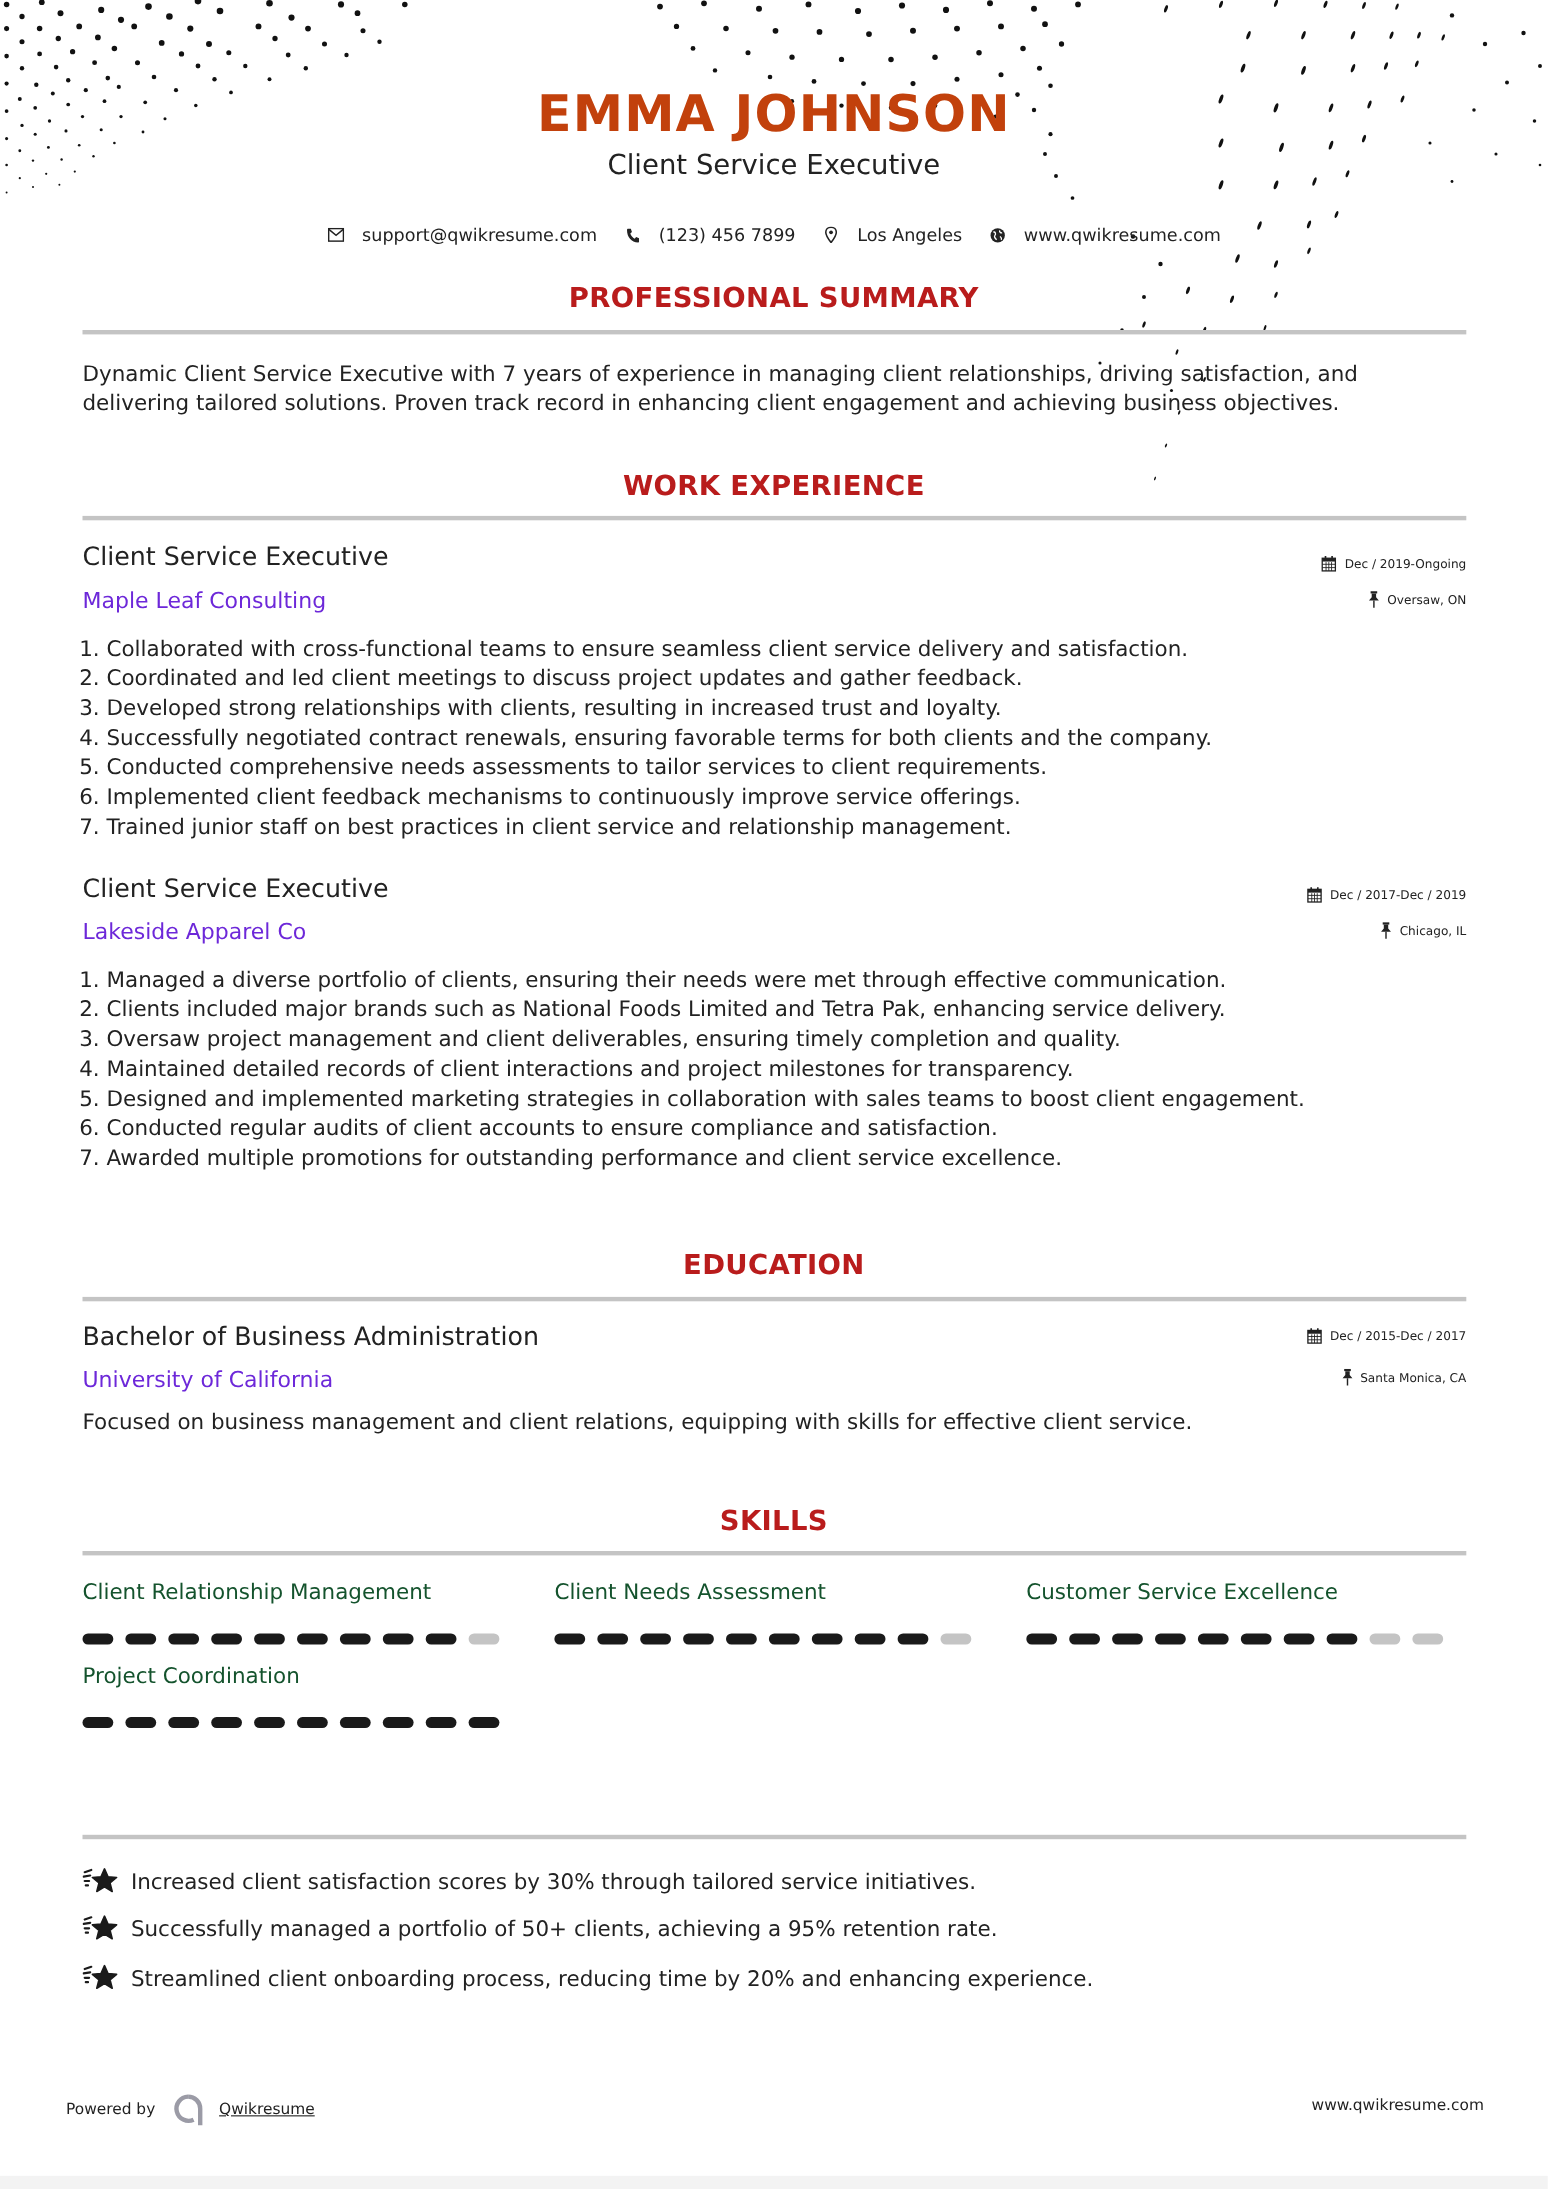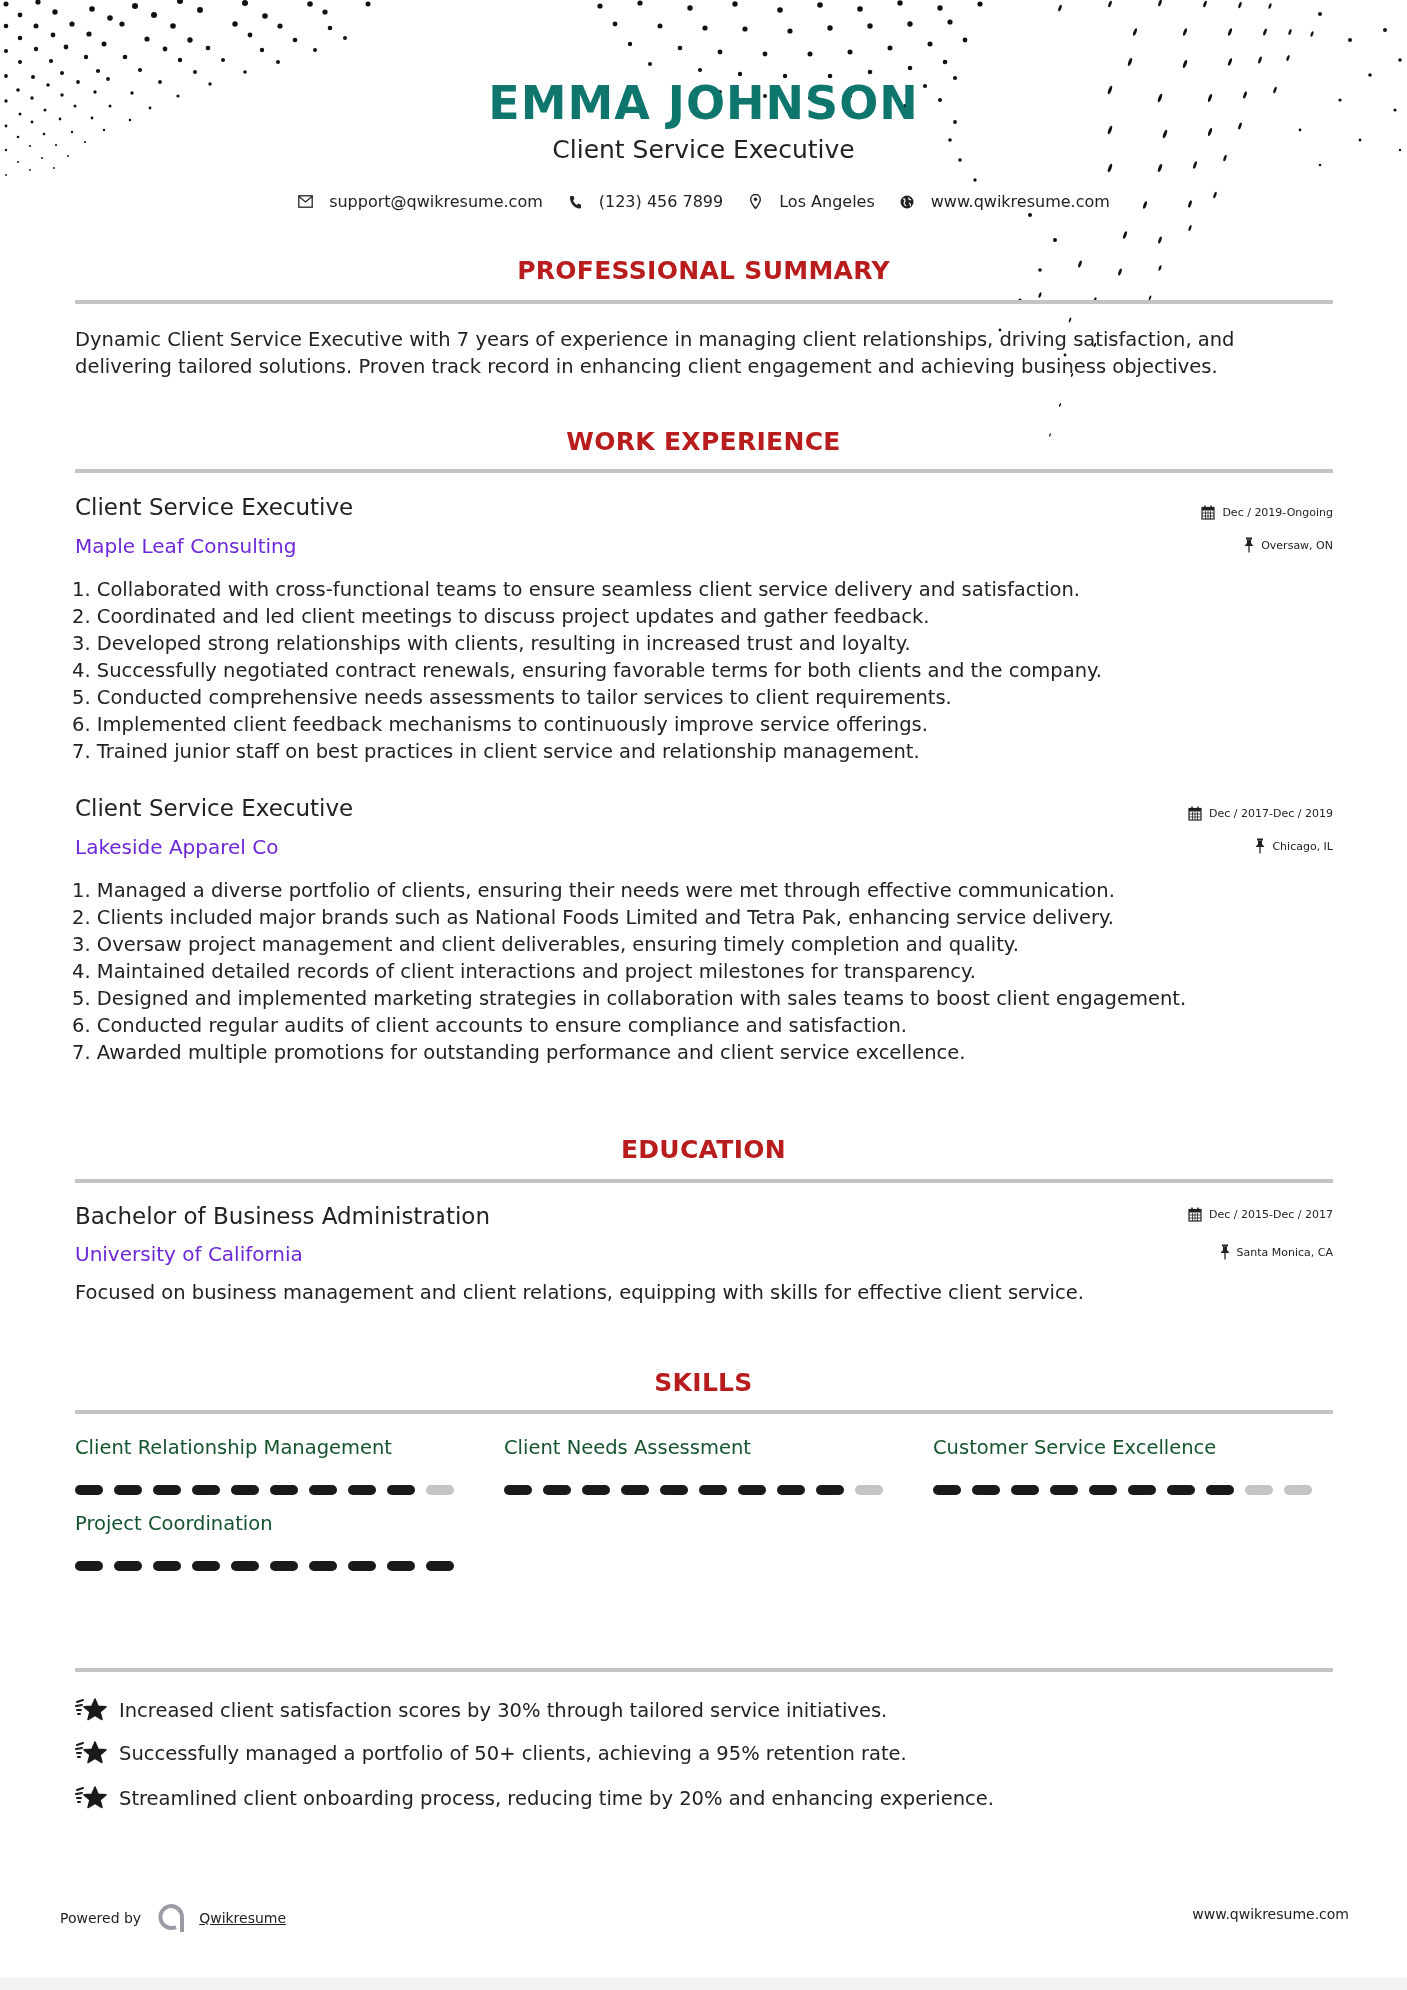--- a/index.html
+++ b/index.html
@@ -3,24 +3,24 @@
 <meta charset="utf-8">
 <style>
   * { box-sizing: border-box; margin: 0; padding: 0; }
   html, body { width: 1407px; height: 1990px; background: #ffffff; }
   body { position: relative; font-family: "DejaVu Sans", "Liberation Sans", sans-serif; color: #222222; overflow: hidden; }
   .page { position: absolute; left: 0; top: 0; width: 1407px; height: 1990px; background:#fff; }
   .dots { position: absolute; left: 0; top: 0; width: 1407px; height: 470px; pointer-events: none; }
   .abs { position: absolute; }
   .center { left: 0; width: 1407px; text-align: center; }
 
-  .name { top: 76px; font-size: 46px; font-weight: bold; letter-spacing: 1px; color: #0f766e; }
+  .name { top: 76px; font-size: 46px; font-weight: bold; letter-spacing: 1px; color: #c2410c; }
   .role { top: 135px; font-size: 25px; color: #222; }
   .contact { top: 188px; left: 0; width: 1407px; display: flex; justify-content: center; align-items: center; gap: 0; font-size: 16px; color: #222; }
-  .contact .item { display: flex; align-items: center; margin: 4px 12px; }
+  .contact .item { display: flex; align-items: center; margin: 16px 12px; }
   .contact .ic { width: 16px; height: 16px; margin-right: 16px; display:inline-flex; align-items:center; justify-content:center; }
 
   .sec-title { font-size: 25px; font-weight: bold; color: #b91c1c; letter-spacing: 0.3px; }
   .divider { left: 75px; width: 1258px; height: 4px; background: #c4c4c4; }
 
   .body-text { left: 75px; width: 1260px; font-size: 19.5px; line-height: 27px; color: #222; }
 
   .job-title { left: 75px; font-size: 23px; color: #222; }
   .job-company { left: 75px; font-size: 20px; color: #6d28d9; }
   .meta { right: 74px; font-size: 11px; color: #222; display: flex; align-items: center; }

